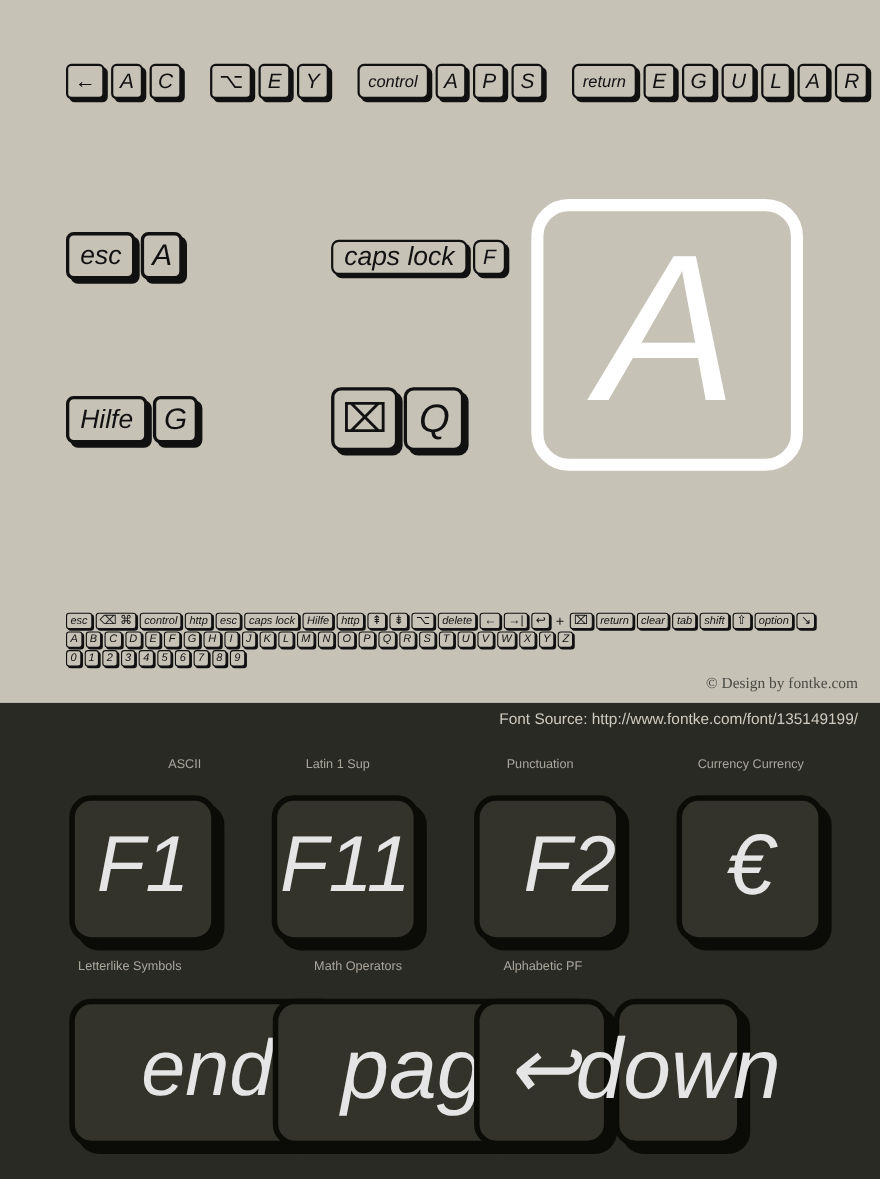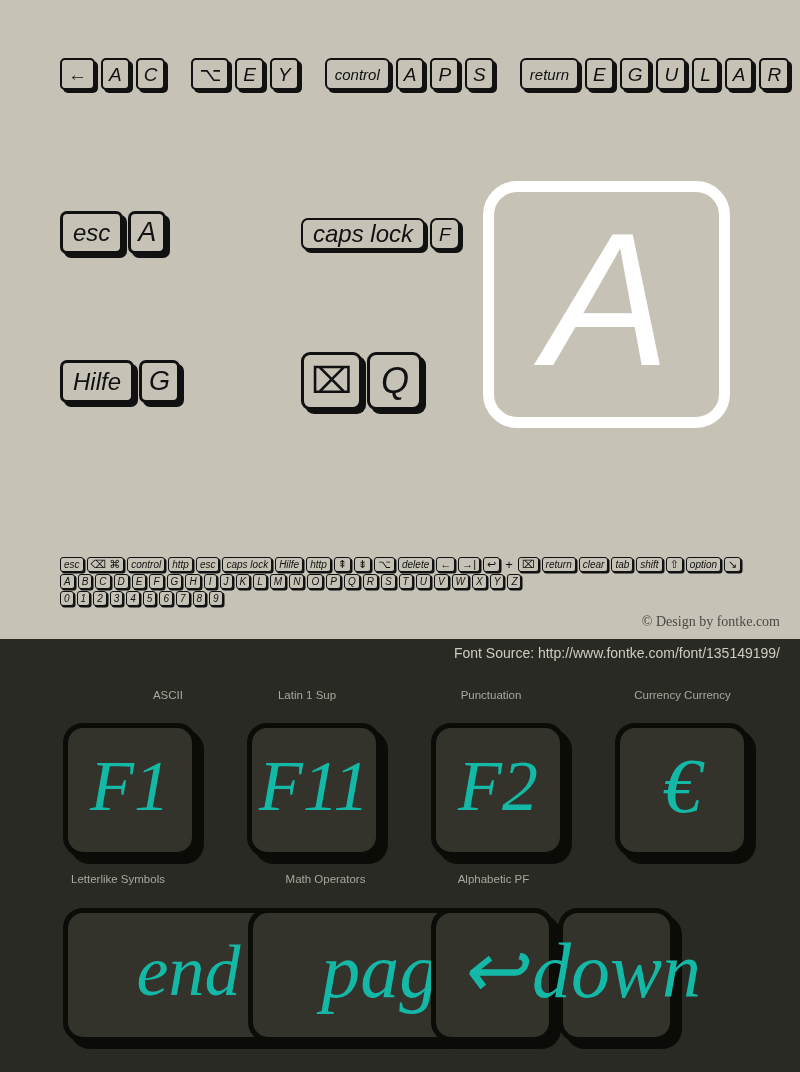--- a/index.html
+++ b/index.html
@@ -96,22 +96,22 @@
     position:absolute;color:#a9a69c;font-size:11.5px;text-align:center;
     font-family:"Liberation Sans", sans-serif;
   }
   .dk-card{
     position:absolute;
     border:5px solid #0b0b08;border-radius:20px;
     background:#33332c;
     box-shadow:7px 7px 0 #0b0b08;
     box-sizing:border-box;
     display:flex;align-items:center;justify-content:center;
-    color:#14b8a6;font-style:italic;line-height:1;
-    font-family:Liberation Serif, serif;
+    color:#e5e5e5;font-style:italic;line-height:1;
+    font-family:Liberation Sans, sans-serif;
     overflow:visible;
   }
   .dk-card span{display:block;transform:translateY(-4px);}
 </style>
 </head>
 <body>
 
 <div class="light-area"></div>
 <div class="dark-area"></div>
 
@@ -238,21 +238,21 @@
 <div class="dk-label" style="left:247px;top:689px;width:120px;">Latin 1 Sup</div>
 <div class="dk-label" style="left:431px;top:689px;width:120px;">Punctuation</div>
 <div class="dk-label" style="left:615px;top:689px;width:135px;">Currency Currency</div>
 
 <div class="dk-card" style="left:63px;top:723px;width:134px;height:134px;font-size:72px;">
   <span>F1</span>
 </div>
 <div class="dk-card" style="left:247px;top:723px;width:134px;height:134px;font-size:72px;">
   <span>F11</span>
 </div>
-<div class="dk-card" style="left:431px;top:723px;width:134px;height:134px;font-size:72px;">
+<div class="dk-card" style="left:431px;top:723px;width:134px;height:134px;font-size:72px;justify-content:flex-end;">
   <span>F2</span>
 </div>
 <div class="dk-card" style="left:615px;top:723px;width:134px;height:134px;font-size:78px;">
   <span>€</span>
 </div>
 
 <div class="dk-label" style="left:48px;top:873px;width:140px;">Letterlike Symbols</div>
 <div class="dk-label" style="left:263px;top:873px;width:125px;">Math Operators</div>
 <div class="dk-label" style="left:431px;top:873px;width:125px;">Alphabetic PF</div>
 

